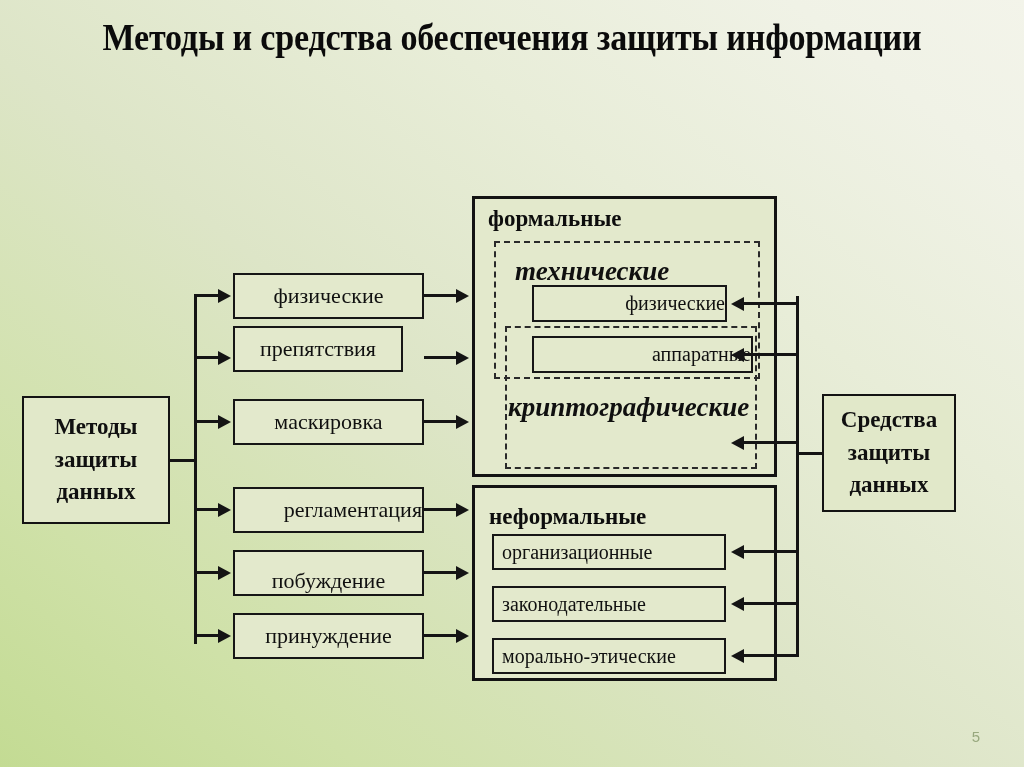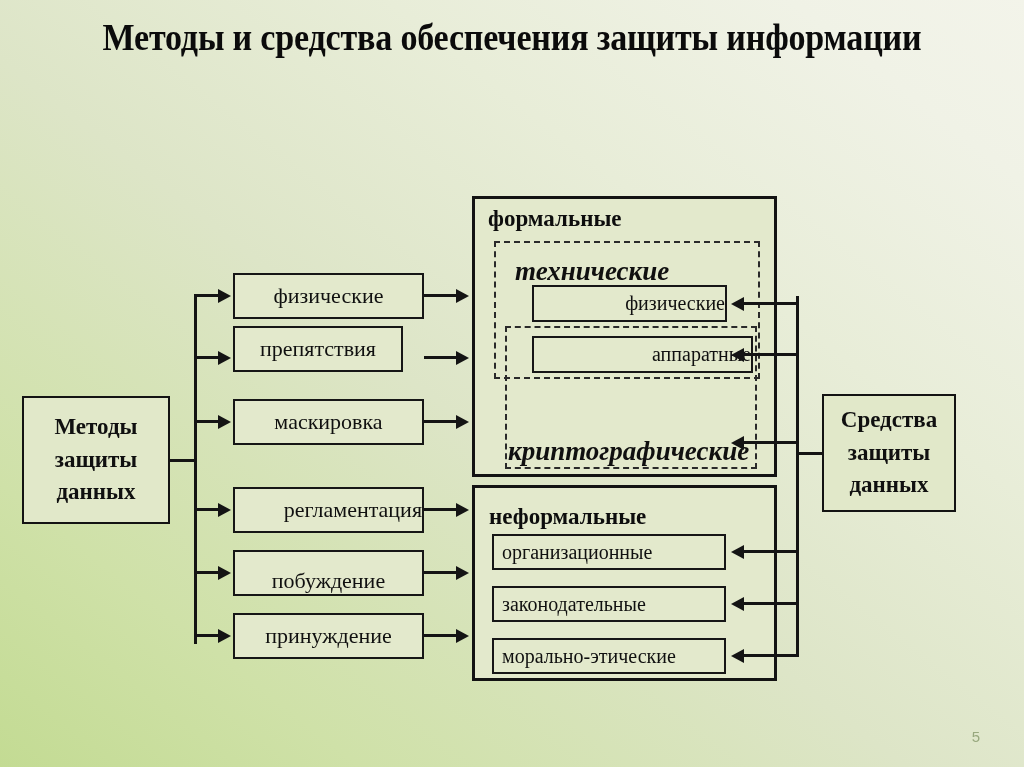--- a/index.html
+++ b/index.html
@@ -201,21 +201,21 @@
   <div class="hline" style="left:424px; top:634px; width:36px;"></div>
   <div class="arrow-r" style="left:456px; top:629px;"></div>
 
   <div class="box group" style="left:472px; top:196px; width:305px; height:281px;"></div>
   <div class="group-title" style="left:488px; top:206px;">формальные</div>
 
   <div class="dashframe" style="left:494px; top:241px; width:266px; height:138px;"></div>
   <div class="sub-title" style="left:515px; top:256px;">технические</div>
 
   <div class="dashframe" style="left:505px; top:326px; width:252px; height:143px;"></div>
-  <div class="sub-title" style="left:508px; top:392px;margin-top:44px;">криптографические</div>
+  <div class="sub-title" style="left:508px; top:392px;">криптографические</div>
 
   <div class="inner center" style="left:532px; top:285px; width:195px; height:37px;">
     <span>физические</span>
   </div>
   <div class="inner center" style="left:532px; top:336px; width:221px; height:37px;">
     <span>аппаратные</span>
   </div>
 
   <div class="box group" style="left:472px; top:485px; width:305px; height:196px;"></div>
   <div class="group-title" style="left:489px; top:504px;">неформальные</div>

